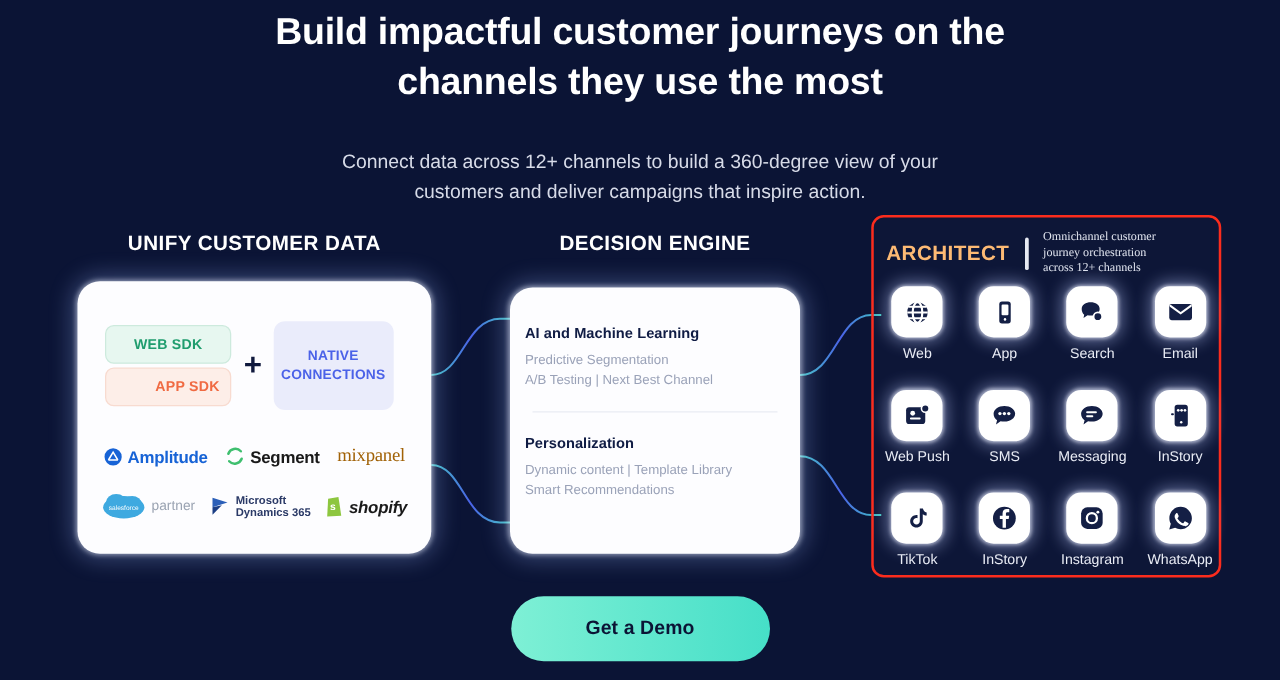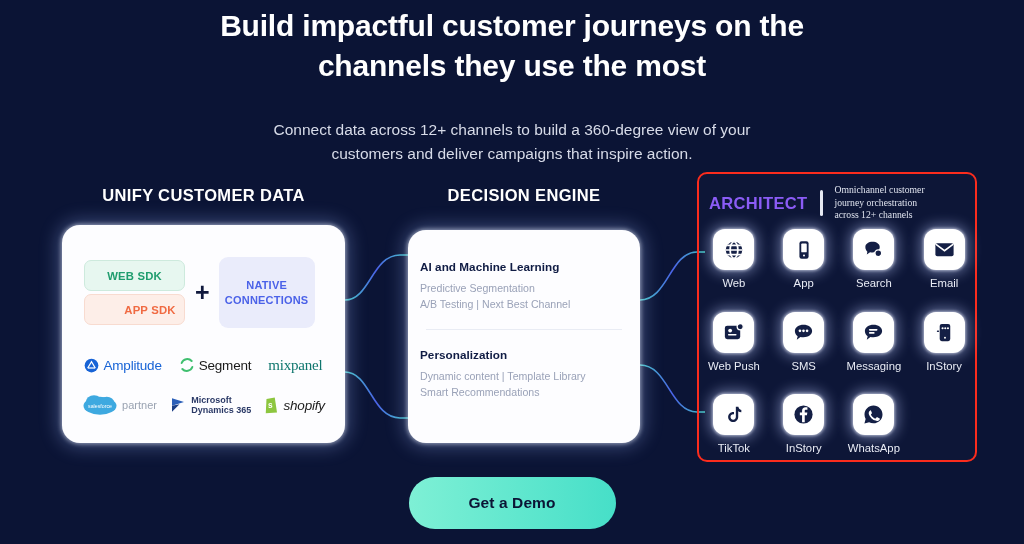--- a/index.html
+++ b/index.html
@@ -33,21 +33,21 @@
   #t-unify { left: 62px; top: 186px; width: 283px; text-align: center; }
   #t-decision { left: 408px; top: 186px; width: 232px; text-align: center; }
 
   
   .architect {
     position: absolute; left: 697px; top: 172px; width: 280px; height: 290px;
     border: 2px solid #fb2c1d; border-radius: 10px;
     background: rgba(255,255,255,0.012);
   }
   .arch-head { position: absolute; left: 10px; top: 6px; width: 260px; height: 46px; display: flex; align-items: center; }
-  .arch-title { color: #8b5cf6; font-size: 16.5px; font-weight: 700; letter-spacing: .35px; white-space: nowrap; text-align: center; }
+  .arch-title { color: #fdba74; font-size: 16.5px; font-weight: 700; letter-spacing: .35px; white-space: nowrap; text-align: center; }
   .arch-div { width: 3px; height: 26px; background: #e6e9f2; border-radius: 2px; margin: 0 11px 0 13px; }
   .arch-sub { color: #dfe3ee; font-size: 9.7px; line-height: 12.6px; font-weight: 400; width: 120px; font-family: Liberation Serif, serif; }
 
   
   .chgrid {
     position: absolute; left: 8px; top: 50px; width: 264px; height: 232px;
     display: grid; grid-template-columns: repeat(4, 1fr); grid-template-rows: repeat(3, 1fr);
     column-gap: 0px; row-gap: 0px; gap: 16px;
   }
   .ch { display: flex; flex-direction: column; align-items: center; justify-content: flex-start; padding-top: 5px; }
@@ -79,21 +79,21 @@
   .sdk-app { background: #fdeee8; border: 1px solid #f8dbd0; color: #f06a42; padding-left: 31px; }
   .plus { color: #10193d; font-size: 25px; font-weight: 600; margin: 0 9px 0 10px; line-height: 1; }
   .native {
     width: 96px; height: 71px; border-radius: 9px; background: #eaecfb;
     display: flex; flex-direction: column; align-items: center; justify-content: center;
     color: #4b62e8; font-size: 11px; font-weight: 700; line-height: 15px; text-align: center; letter-spacing: .2px;
   }
   .logos { position: absolute; left: 14px; top: 120px; width: 255px; }
   .logorow { display: flex; align-items: center; justify-content: space-around; height: 40px; }
   .logo { display: flex; align-items: center; justify-content: center; }
-  .logotext { font-size: 13.5px; font-weight: 400; letter-spacing: -0.2px; }
+  .logotext { font-size: 13.5px; font-weight: 700; letter-spacing: -0.2px; }
 
   
   .mc { position: absolute; left: 12px; top: 30px; width: 208px; text-align: left; }
   .mc-h { color: #101c44; font-size: 11.7px; font-weight: 700; letter-spacing: .05px; }
   .mc-p { color: #9aa2b8; font-size: 10.6px; font-weight: 400; line-height: 15.5px; margin-top: 8px; }
   .mc-sep { height: 1px; background: #e9ecf4; margin: 17px 6px 0 6px; }
   .mc2 { margin-top: 18px; }
 
   
   .conn { position: absolute; left: 0; top: 0; width: 1024px; height: 544px; pointer-events: none; }
@@ -166,21 +166,21 @@
           <span class="logotext" style="color:#1763d6;margin-left:4px">Amplitude</span>
         </div>
         <div class="logo">
           <svg width="16" height="16" viewBox="0 0 24 24">
             <path d="M4 9 A9 9 0 0 1 19 6" stroke="#3fbf6f" stroke-width="3" fill="none" stroke-linecap="round"></path>
             <path d="M20 15 A9 9 0 0 1 5 18" stroke="#3fbf6f" stroke-width="3" fill="none" stroke-linecap="round"></path>
           </svg>
           <span class="logotext" style="color:#1a1a1a;margin-left:4px">Segment</span>
         </div>
         <div class="logo">
-          <span class="logotext" style="color:#0f766e;font-family:'Liberation Serif',serif;font-weight:400;font-size:15px">mixpanel</span>
+          <span class="logotext" style="color:#a16207;font-family:'Liberation Serif',serif;font-weight:400;font-size:15px">mixpanel</span>
         </div>
       </div>
       <div class="logorow">
         <div class="logo">
           <svg width="36" height="24" viewBox="0 0 48 32">
             <ellipse cx="24" cy="17" rx="22" ry="12" fill="#3ea9e0"></ellipse>
             <ellipse cx="16" cy="12" rx="11" ry="9" fill="#3ea9e0"></ellipse>
             <ellipse cx="33" cy="13" rx="10" ry="8" fill="#3ea9e0"></ellipse>
             <text x="24" y="20" font-size="7" fill="#fff" text-anchor="middle" font-family="Liberation Sans, sans-serif">salesforce</text>
           </svg>
@@ -342,20 +342,30 @@
       <div class="ch">
         <div class="chtile">
           <svg width="23" height="23" viewBox="0 0 24 24">
             <circle cx="12" cy="12" r="9.5" fill="#141f45"></circle>
             <path d="M13.3 20V12.8h2.3l.4-2.8h-2.7V8.3c0-.8.2-1.3 1.4-1.3h1.4V4.5c-.3 0-1.1-.1-2.1-.1-2.1 0-3.5 1.3-3.5 3.6V10H8.2v2.8h2.3V20h2.8Z" fill="#fff"></path>
           </svg>
         </div>
         <div class="chlabel">InStory</div>
       </div>
 
+      <div class="ch">
+        <div class="chtile">
+          <svg width="23" height="23" viewBox="0 0 24 24">
+            <rect x="3" y="3" width="18" height="18" rx="5.2" fill="#141f45"></rect>
+            <circle cx="12" cy="12" r="4.2" fill="none" stroke="#fff" stroke-width="1.9"></circle>
+            <circle cx="17" cy="7" r="1.2" fill="#fff"></circle>
+          </svg>
+        </div>
+        <div class="chlabel">Instagram</div>
+      </div>
 
       <div class="ch">
         <div class="chtile">
           <svg width="23" height="23" viewBox="0 0 24 24">
             <path d="M12 2.6c-5.2 0-9.4 4.2-9.4 9.4 0 1.7.4 3.2 1.2 4.6l-1.3 4.8 4.9-1.3c1.3.7 2.8 1.1 4.6 1.1 5.2 0 9.4-4.2 9.4-9.2S17.2 2.6 12 2.6Z" fill="#141f45"></path>
             <path d="M9 7.8c-.3 0-.7.1-1 .5-.4.4-1 1-1 2.4s1 2.8 1.2 3c.1.2 2 3.2 4.9 4.3 2.4.9 2.9.7 3.4.7.5-.1 1.6-.7 1.9-1.3.2-.7.2-1.2.2-1.3-.1-.1-.3-.2-.6-.3l-2-1c-.3-.1-.5-.2-.7.1l-.9 1.2c-.2.2-.4.2-.6.1-.3-.1-1.4-.5-2.6-1.6-1-.9-1.6-1.9-1.8-2.2-.2-.3 0-.5.1-.6l.5-.6c.2-.2.2-.3.3-.5.1-.2 0-.4 0-.6l-.9-2c-.2-.5-.4-.4-.6-.4h-.5Z" fill="#fff"></path>
           </svg>
         </div>
         <div class="chlabel">WhatsApp</div>
       </div>

